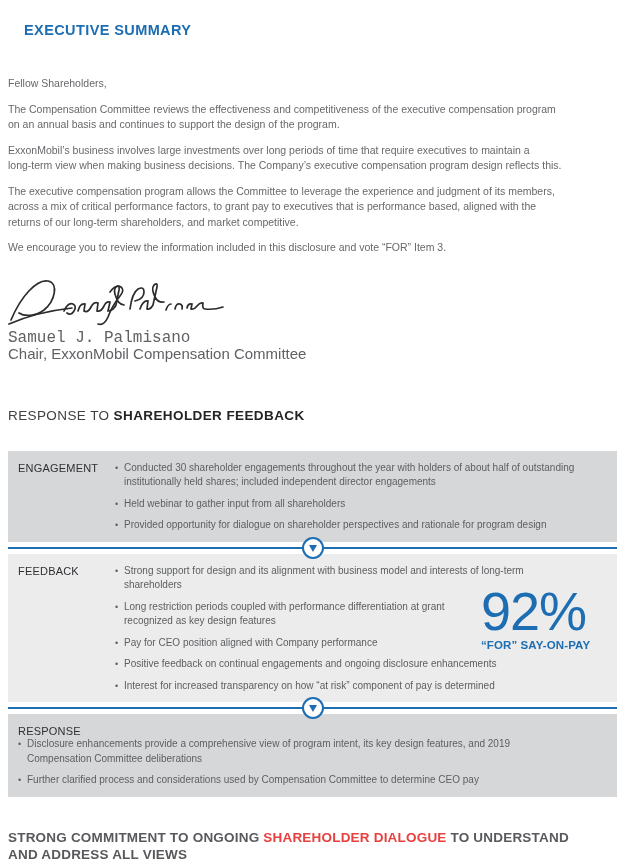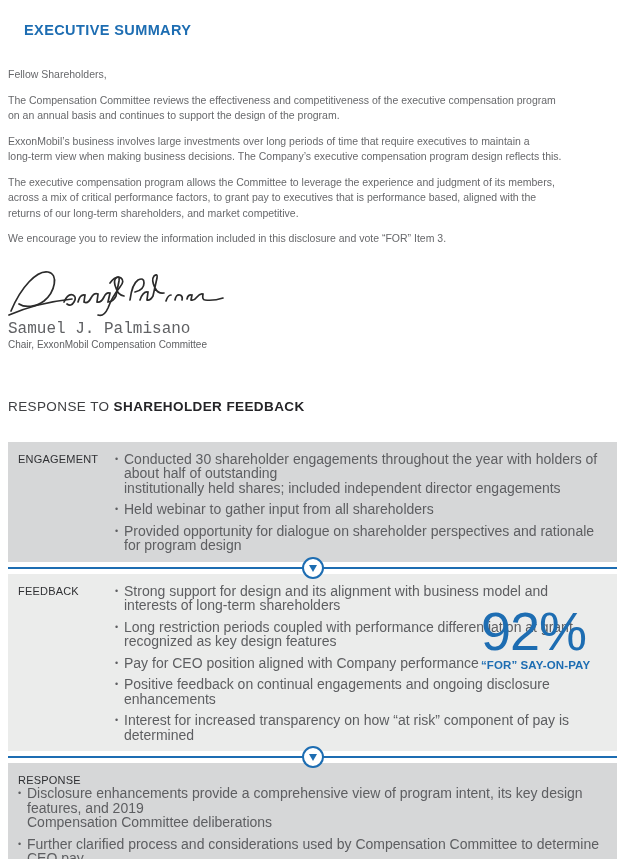--- a/index.html
+++ b/index.html
@@ -26,38 +26,38 @@
   }
   .h2{
     font-size:13.5px;font-weight:400;letter-spacing:.4px;
     color:#3f4043;margin:0;
   }
   .h2 .bold{font-weight:700;color:var(--text_dark);}
   .h2.letter{margin-top:30px;}
   .h2.response{margin-top:47px;}
 
   
-  .salutation{margin-top:29px;font-size:10.5px;line-height:15.5px;color:var(--text_gray);}
+  .salutation{margin-top:38px;font-size:10.5px;line-height:15.5px;color:var(--text_gray);}
   .para{margin:10px 0 0;font-size:10.5px;line-height:15.5px;color:var(--text_gray);white-space:pre-line;}
 
   
   .signature{margin-top:16px;display:block;}
   .sig-name{margin-top:3px;font-size:16px;line-height:15px;color:#606164;font-family:Liberation Mono, monospace;}
-  .sig-title{font-size:10px;line-height:15px;color:#606164;}
+  .sig-title{font-size:15px;line-height:15px;color:#606164;}
 
   
   .fb-table{margin-top:28px;width:609px;}
   .fb-row{display:flex;padding:10px 12px 9px 10px;}
   .fb-row.gray{background:var(--gray_dark);}
   .fb-row.light{background:var(--gray_light);}
   .fb-label{flex:none;width:87px;margin-right:10px;padding-top:1px;
     font-size:11px;font-weight:400;letter-spacing:.2px;color:#2f3033;}
   .fb-bullets{flex:1;min-width:0;}
   .fb-bullet{position:relative;padding-left:9px;margin-bottom:7px;
-    font-size:14px;line-height:14.5px;color:#5d5e61;white-space:pre-line;}
+    font-size:10px;line-height:14.5px;color:#5d5e61;white-space:pre-line;}
   .fb-bullet:last-child{margin-bottom:0;}
   .fb-bullet::before{content:"\2022";position:absolute;left:0;top:0;font-size:9px;color:#5d5e61;}
   .fb-row.feedback{position:relative;min-height:126px;}
   .fb-row.feedback .fb-bullets{max-width:462px;}
   .fb-row.engagement{min-height:82px;}
   .fb-row.response{min-height:72px;flex-direction:column;}
 
   
   .sayonpay{position:absolute;right:4px;top:32px;width:132px;text-align:left;}
   .sayonpay .value{font-size:54px;line-height:50px;font-weight:400;letter-spacing:-1px;color:var(--accent_blue);}

